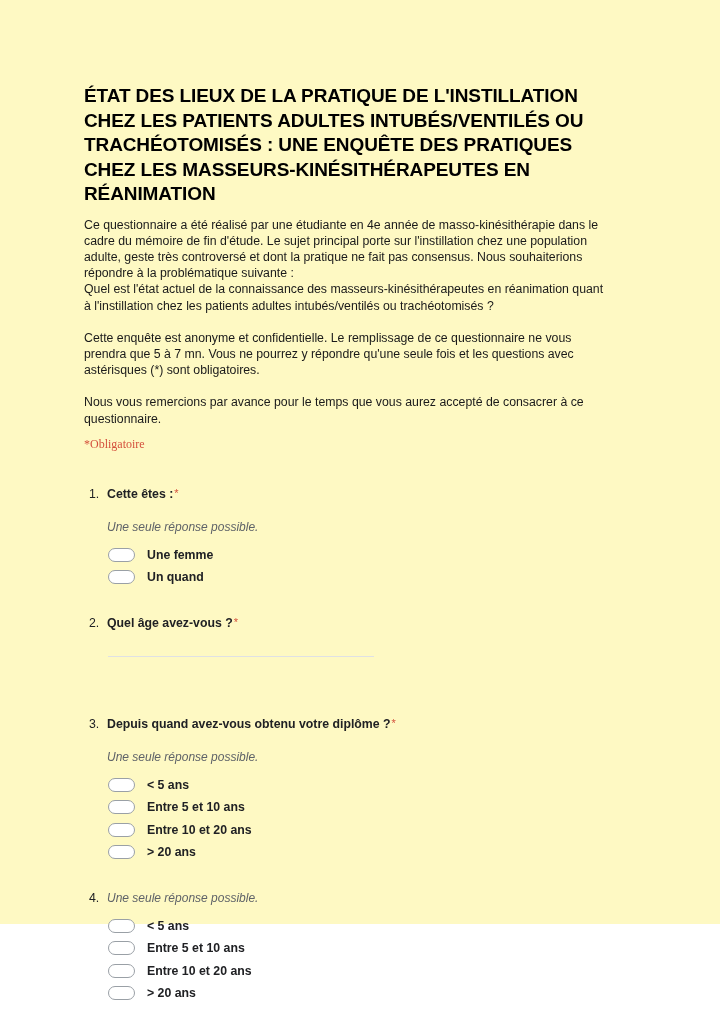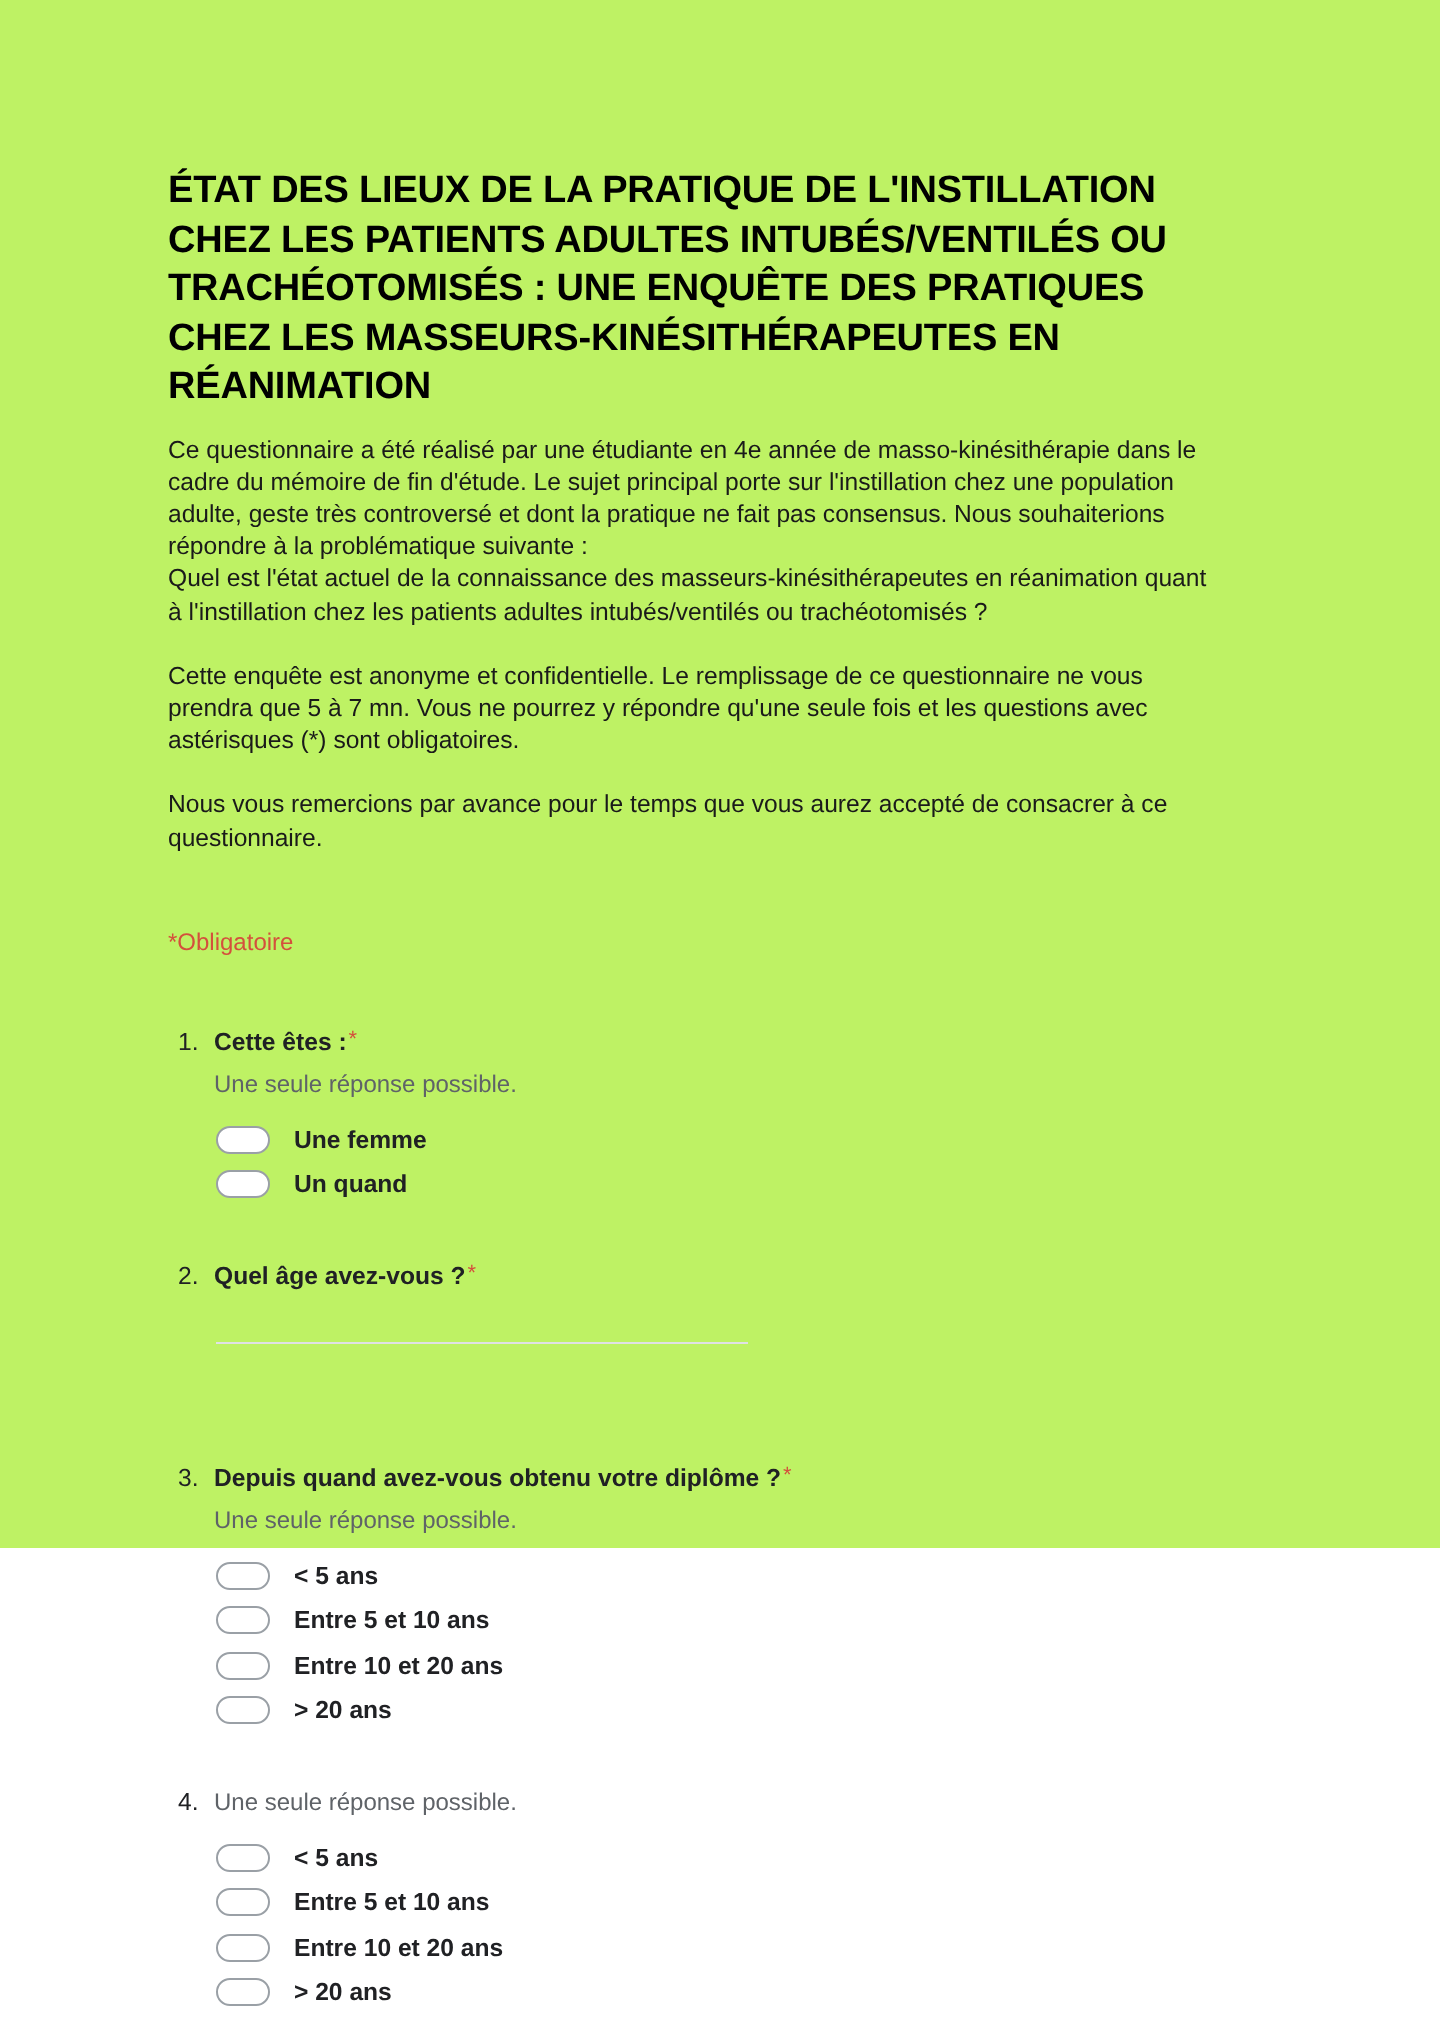--- a/index.html
+++ b/index.html
@@ -15,22 +15,22 @@
     color: #202124;
     -webkit-font-smoothing: antialiased;
     overflow: hidden;
     position: relative;
   }
   .page {
     position: absolute;
     left: 0;
     top: 0;
     width: 720px;
-    height: 774px;
-    background: #bef264;
+    height: 924px;
+    background: #fef9c3;
     box-sizing: border-box;
   }
   .content {
     position: absolute;
     left: 84px;
     top: 84px;
     width: 532px;
   }
 
   
@@ -56,24 +56,25 @@
   }
   .desc-p + .desc-p {
     margin-top: 0;
   }
   .desc-gap {
     height: 16px;
   }
 
   
   .required-note {
-    margin-top: 36px;
+    margin-top: 9px;
     font-size: 12px;
     line-height: 16px;
     color: #d4503c;
+    font-family: Liberation Serif, serif;
   }
 
   
   .questions {
     margin-top: 34px;
   }
   .question {
     position: relative;
     padding-left: 23px;
     margin-bottom: 26px;
@@ -99,23 +100,24 @@
     font-weight: normal;
     font-size: 11px;
     vertical-align: top;
     position: relative;
     top: -1px;
     padding-left: 1px;
   }
   .q-hint {
     font-size: 12px;
     line-height: 16px;
+    font-style: italic;
     color: #5f6368;
     display: block;
-    margin-top: 5px;
+    margin-top: 17px;
   }
 
   
   .options {
     margin-top: 9px;
   }
   .option-row {
     display: flex;
     align-items: center;
     height: 22.5px;

